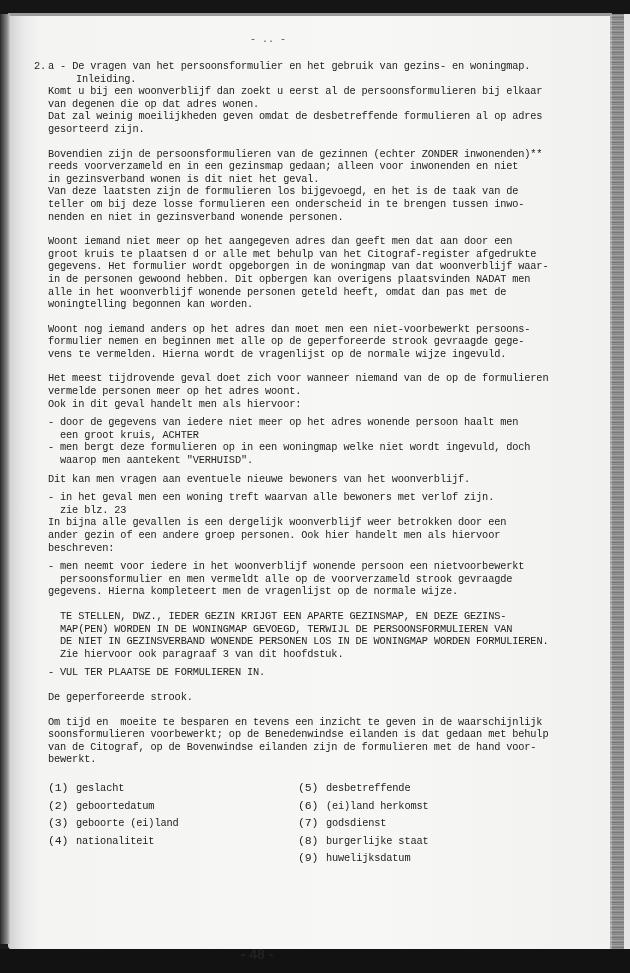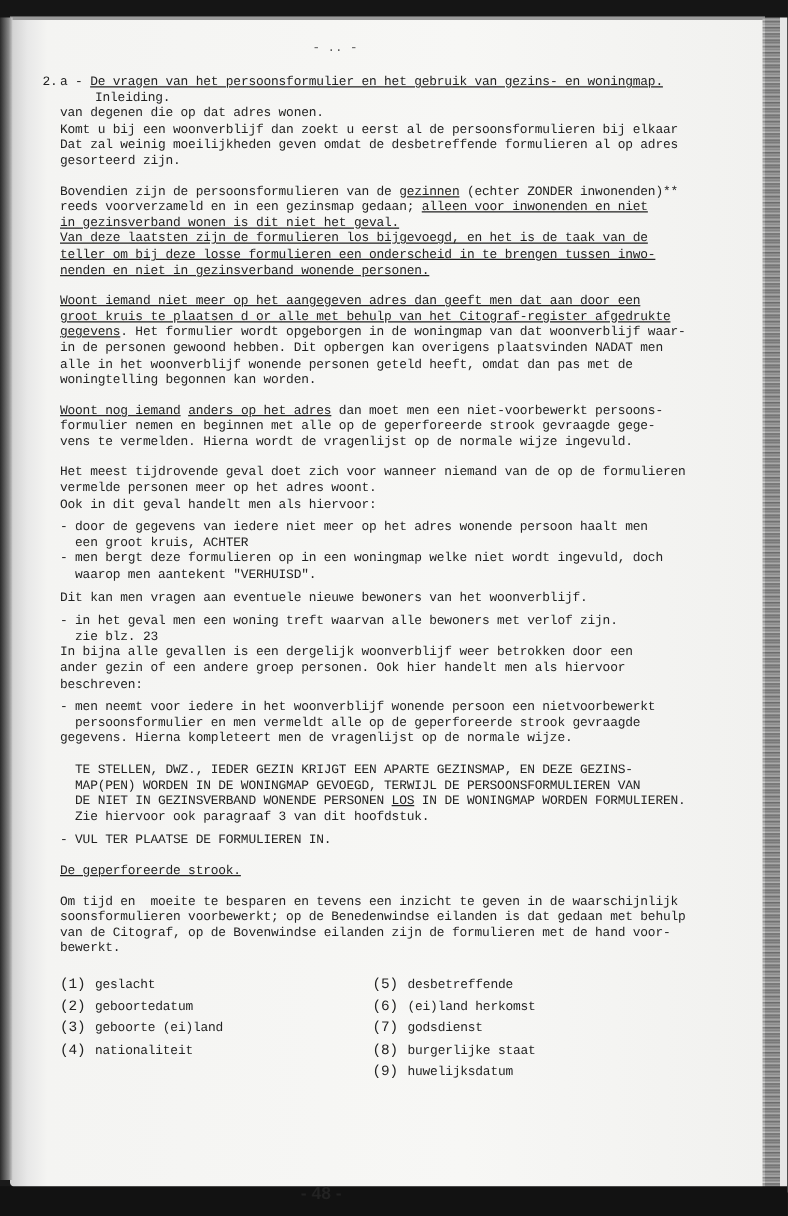--- a/index.html
+++ b/index.html
@@ -26,21 +26,21 @@
   .left-binding {
     position: absolute; left: 0; top: 14px; width: 10px; height: 930px;
     background: linear-gradient(90deg, #2a2a2a, #888 70%, #c9c9c9);
   }
   .content {
     position: absolute; left: 48px; top: 60px; width: 520px;
     font-size: 10.3px; line-height: 12.6px; color: #222;
     letter-spacing: -0.15px;
   }
   .line { white-space: pre; display: block; }
-  .u { text-decoration: underline; text-decoration-thickness: 1px; text-underline-offset: 1px; }
+  .u { text-decoration-thickness: 1px; text-underline-offset: 1px; }
   .gap { height: 12px; }
   .gap-s { height: 6px; }
   .ind { padding-left: 10px; }
   .section-head { position: relative; }
   .numtwo { position: absolute; left: -14px; }
   .listtable { display: grid; grid-template-columns: 250px 250px; row-gap: 5px; margin-top: 4px; }
   .listitem { display: flex; }
   .listnum { width: 28px; font-size: 11.5px; }
   .pagenum {
     position: absolute; left: 0; width: 514px; top: 946px; text-align: center;
@@ -59,22 +59,22 @@
 <div class="bottom-band"></div>
 
 <div class="smudge">- .. -</div>
 
 <div class="content">
 
   <div class="line section-head"><span class="numtwo">2.</span><span>a -</span> <span class="u">De vragen van het persoonsformulier en het gebruik van gezins- en woningmap.</span></div>
   <div class="line ind" style="padding-left:28px">Inleiding.</div>
 
   <div>
+    <span class="line">Komt u bij een woonverblijf dan zoekt u eerst al de persoonsformulieren bij elkaar</span>
     <span class="line">van degenen die op dat adres wonen.</span>
-    <span class="line">Komt u bij een woonverblijf dan zoekt u eerst al de persoonsformulieren bij elkaar</span>
     <span class="line">Dat zal weinig moeilijkheden geven omdat de desbetreffende formulieren al op adres</span>
     <span class="line">gesorteerd zijn.</span>
   </div>
   <div class="gap"></div>
 
   <div>
     <span class="line"><span>Bovendien zijn de persoonsformulieren van de </span><span class="u">gezinnen</span><span> (echter ZONDER inwonenden)**</span></span>
     <span class="line"><span>reeds voorverzameld en in een gezinsmap gedaan; </span><span class="u">alleen voor inwonenden en niet</span></span>
     <span class="line u">in gezinsverband wonen is dit niet het geval.</span>
     <span class="line u">Van deze laatsten zijn de formulieren los bijgevoegd, en het is de taak van de</span>
@@ -122,21 +122,21 @@
     <span class="line">  zie blz. 23</span>
   </div>
   <div>
     <span class="line">In bijna alle gevallen is een dergelijk woonverblijf weer betrokken door een</span>
     <span class="line">ander gezin of een andere groep personen. Ook hier handelt men als hiervoor</span>
     <span class="line">beschreven:</span>
   </div>
   <div class="gap-s"></div>
   <div>
     <span class="line">- men neemt voor iedere in het woonverblijf wonende persoon een nietvoorbewerkt</span>
-    <span class="line">  persoonsformulier en men vermeldt alle op de geperforeerde strook gevraagde</span>
+    <span class="line">  persoonsformulier en men vermeldt alle op de voorverzameld strook gevraagde</span>
     <span class="line">gegevens. Hierna kompleteert men de vragenlijst op de normale wijze.</span>
   </div>
   <div class="gap"></div>
   <div>
     <span class="line">  TE STELLEN, DWZ., IEDER GEZIN KRIJGT EEN APARTE GEZINSMAP, EN DEZE GEZINS-</span>
     <span class="line">  MAP(PEN) WORDEN IN DE WONINGMAP GEVOEGD, TERWIJL DE PERSOONSFORMULIEREN VAN</span>
     <span class="line"><span>  DE NIET IN GEZINSVERBAND WONENDE PERSONEN </span><span class="u">LOS</span><span> IN DE WONINGMAP WORDEN FORMULIEREN.</span></span>
     <span class="line">  Zie hiervoor ook paragraaf 3 van dit hoofdstuk.</span>
   </div>
   <div class="gap-s"></div>

